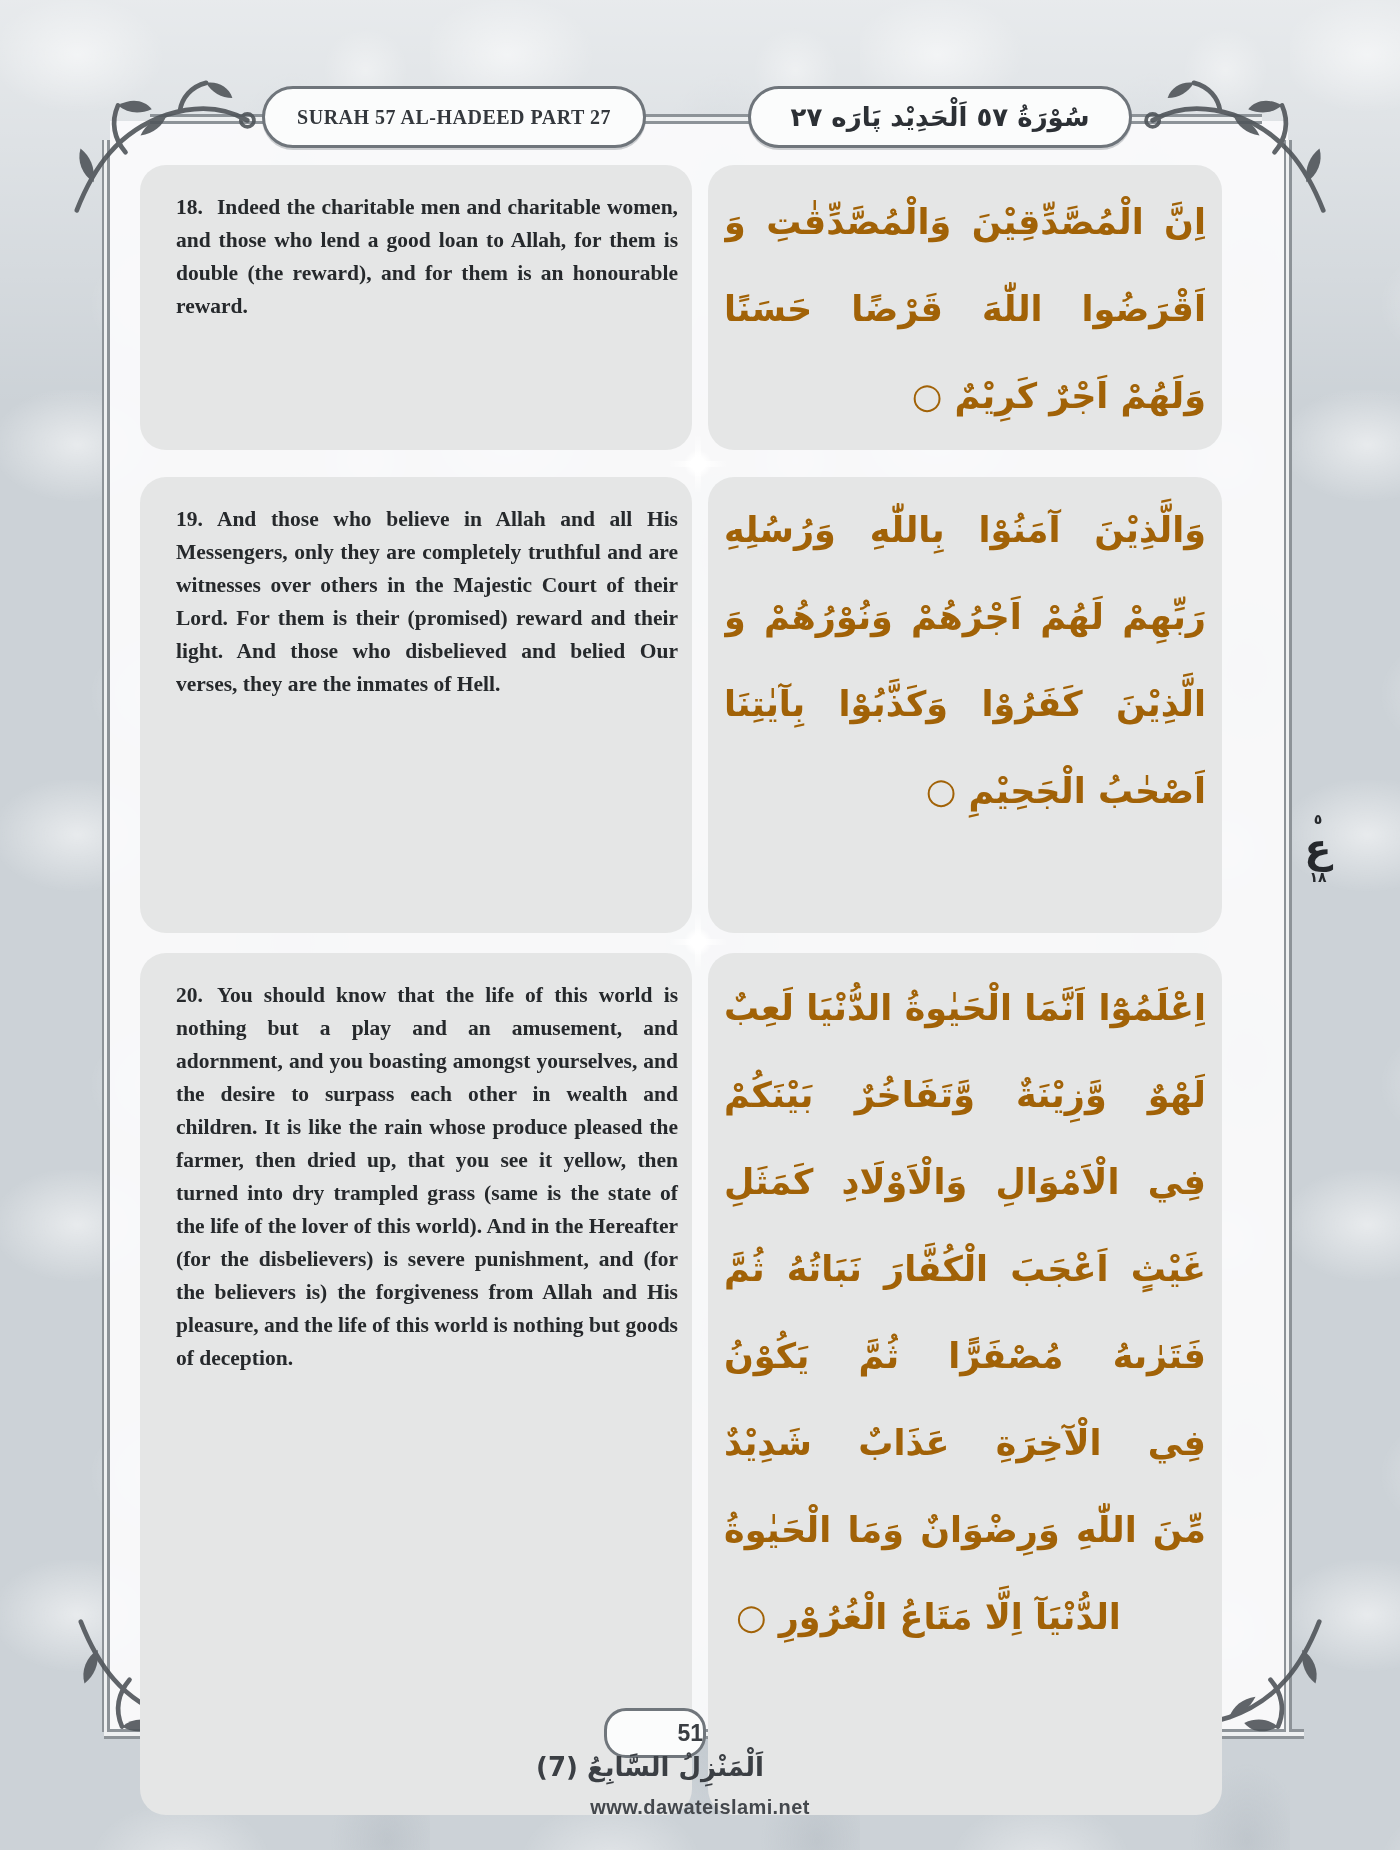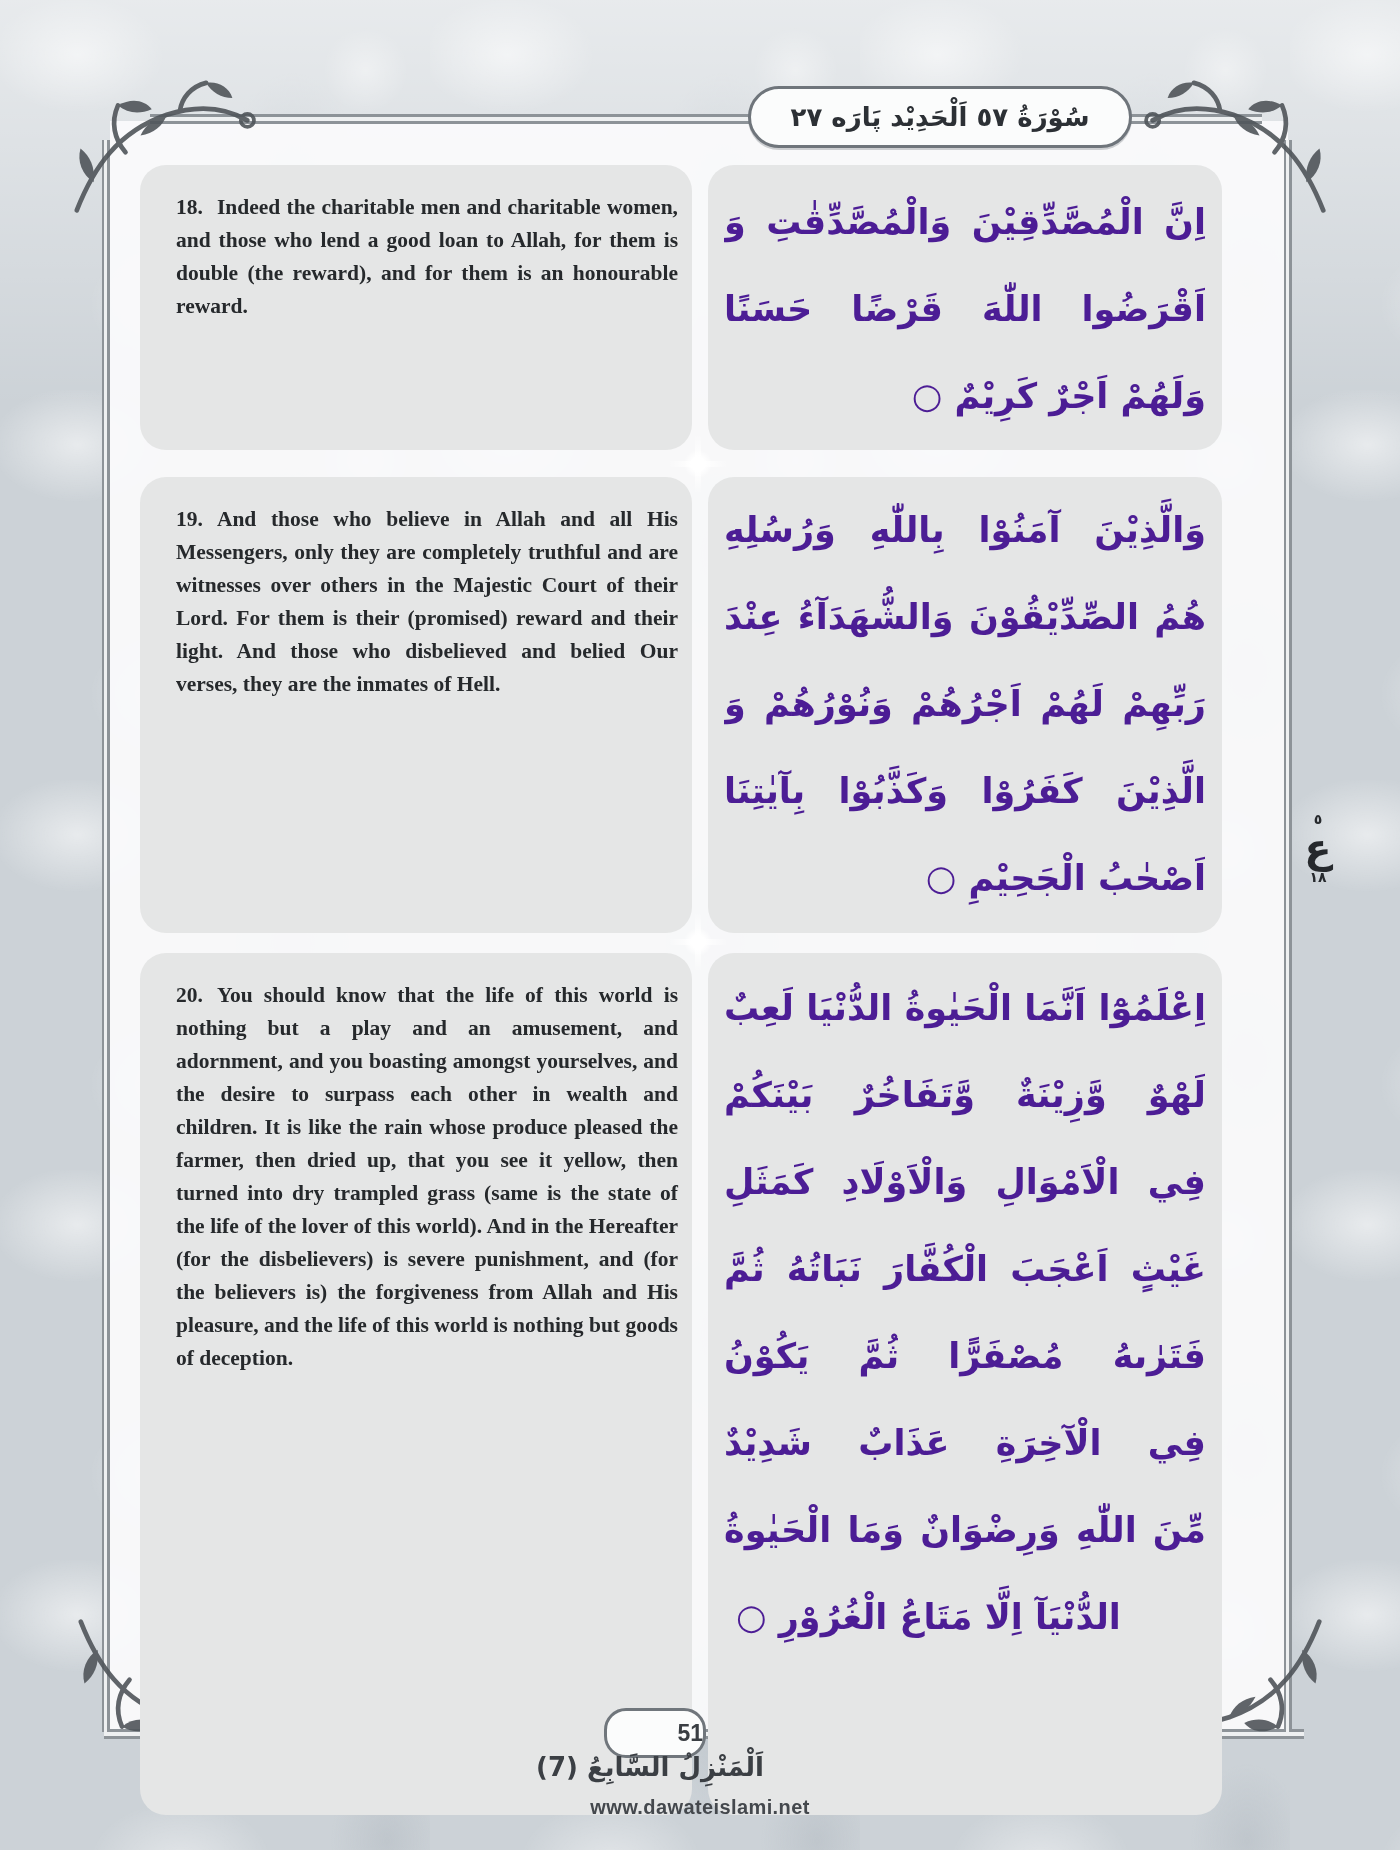--- a/index.html
+++ b/index.html
@@ -54,21 +54,21 @@
   .row1{top:165px;height:285px;}
   .row2{top:477px;height:456px;}
   .row3{top:953px;height:862px;}
 
   .eng{margin:0;padding:26px 14px 0 36px;font-size:21.5px;line-height:33px;
        text-align:justify;color:#26292c;font-weight:bold;}
   .vnum{margin-right:14px;}
 
   .ara{padding:0 16px;direction:rtl;}
   .row1 .ara{padding-top:14px;} .row2 .ara{padding-top:10px;} .row3 .ara{padding-top:12px;}
-  .ar-line{font-family:"DejaVu Sans",sans-serif;font-weight:700;font-size:35px;color:#4c1d95;
+  .ar-line{font-family:"DejaVu Sans",sans-serif;font-weight:700;font-size:35px;color:#a16207;
            height:87px;line-height:87px;text-align:justify;text-align-last:justify;overflow:hidden;}
   .ar-line.end-right{text-align-last:right;}
   .ar-line.end-left{text-align-last:left;margin-left:12px;}
 
   
   .ruku{position:absolute;left:1294px;top:812px;width:48px;z-index:4;text-align:center;
         color:#26292d;font-family:"DejaVu Sans",sans-serif;line-height:1;}
   .ruku .sm{display:block;font-size:14px;font-weight:700;}
   .ruku .big{display:block;font-size:40px;font-weight:700;margin:2px 0;}
 
@@ -154,20 +154,23 @@
     </g>
     <g fill="#50555a">
       <path d="M52 42 C66 34 80 36 88 46 C74 52 62 50 52 42 Z"></path>
       <path d="M146 18 C158 16 170 22 174 34 C162 34 152 28 146 18 Z"></path>
       <path d="M26 124 C14 116 8 102 12 88 C22 96 28 108 26 124 Z"></path>
       <path d="M104 52 C100 64 90 72 76 74 C82 62 92 54 104 52 Z"></path>
     </g>
     <circle cx="190" cy="58" r="7" fill="none" stroke="#50555a" stroke-width="4"></circle>
   </svg>
 
+  <div class="hdr-box hdr-left">
+    <span>SURAH 57 AL-HADEED PART 27</span>
+  </div>
   <div class="hdr-box hdr-right">
     <span>سُوْرَةُ ٥٧ اَلْحَدِيْد پَارَه ٢٧</span>
   </div>
 
   <div class="panel p-eng row1">
     <p class="eng"><b class="vnum">18.</b><span>Indeed the charitable men and charitable women, and those who lend a good loan to Allah, for them is double (the reward), and for them is an honourable reward.</span></p>
   </div>
   <div class="panel p-ara row1">
     <div class="ara">
       <div class="ar-line">اِنَّ الْمُصَّدِّقِيْنَ وَالْمُصَّدِّقٰتِ وَ</div>
@@ -175,21 +178,20 @@
       <div class="ar-line end-right">وَلَهُمْ اَجْرٌ كَرِيْمٌ ○</div>
     </div>
   </div>
 
   <div class="panel p-eng row2">
     <p class="eng"><b class="vnum">19.</b><span>And those who believe in Allah and all His Messengers, only they are completely truthful and are witnesses over others in the Majestic Court of their Lord. For them is their (promised) reward and their light. And those who disbelieved and belied Our verses, they are the inmates of Hell.</span></p>
   </div>
   <div class="panel p-ara row2">
     <div class="ara">
       <div class="ar-line">وَالَّذِيْنَ آمَنُوْا بِاللّٰهِ وَرُسُلِهِ اُولٰٓئِكَ</div>
-      <div class="ar-line">هُمُ الصِّدِّيْقُوْنَ وَالشُّهَدَآءُ عِنْدَ</div>
       <div class="ar-line">رَبِّهِمْ لَهُمْ اَجْرُهُمْ وَنُوْرُهُمْ وَ</div>
       <div class="ar-line">الَّذِيْنَ كَفَرُوْا وَكَذَّبُوْا بِآيٰتِنَا اُولٰٓئِكَ</div>
       <div class="ar-line end-right">اَصْحٰبُ الْجَحِيْمِ ○</div>
     </div>
   </div>
 
   <div class="panel p-eng row3">
     <p class="eng"><b class="vnum">20.</b><span>You should know that the life of this world is nothing but a play and an amusement, and adornment, and you boasting amongst yourselves, and the desire to surpass each other in wealth and children. It is like the rain whose produce pleased the farmer, then dried up, that you see it yellow, then turned into dry trampled grass (same is the state of the life of the lover of this world). And in the Hereafter (for the disbelievers) is severe punishment, and (for the believers is) the forgiveness from Allah and His pleasure, and the life of this world is nothing but goods of deception.</span></p>
   </div>
   <div class="panel p-ara row3">

